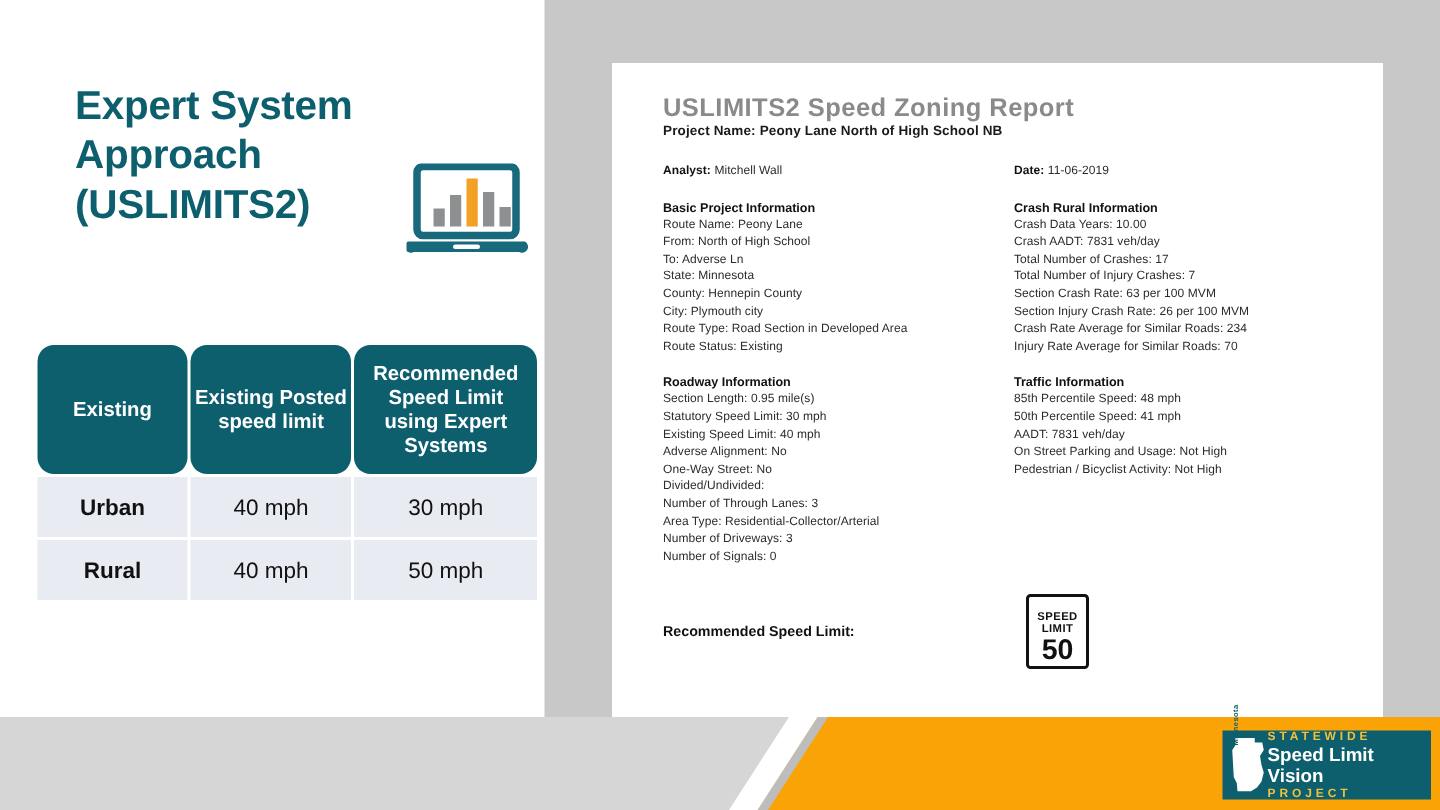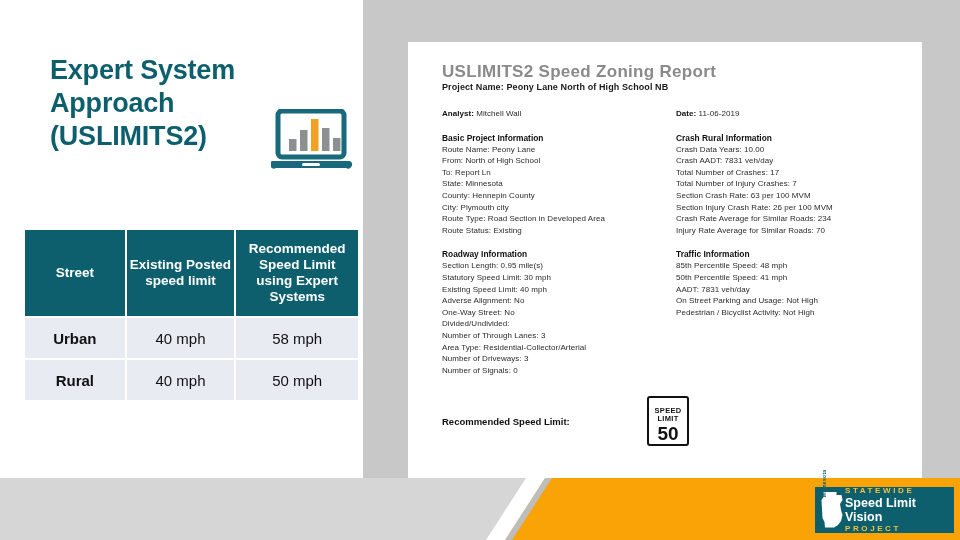--- a/index.html
+++ b/index.html
@@ -35,21 +35,21 @@
     letter-spacing:-0.2px;
   }
 
   
   .laptop{position:absolute;left:271px;top:109px;width:88px;height:64px;}
 
   
   .tbl{position:absolute;left:23px;top:228px;width:337px;border-collapse:separate;border-spacing:2px;}
   .tbl th{
     background:#0d5f6e;color:#ffffff;font-size:13.5px;font-weight:bold;
-    line-height:16px;text-align:center;vertical-align:middle;padding:4px 2px;height:78px;
+    line-height:16px;text-align:center;vertical-align:middle;padding:4px 2px;height:78px;border-radius:11px;
   }
   .tbl td{
     background:#e9ebf3;color:#111111;font-size:15px;text-align:center;
     height:36px;padding:2px;
   }
   .tbl td.ctx{font-weight:bold;}
   .tbl .c1{width:99px;} .tbl .c2{width:107px;} .tbl .c3{width:119px;}
 
   
   .doc{position:absolute;left:408px;top:42px;width:514px;height:436px;background:#ffffff;}
@@ -57,21 +57,21 @@
   .doc-title{color:#8a8a8a;font-size:17px;font-weight:bold;letter-spacing:.3px;}
   .doc-proj{font-size:9px;font-weight:bold;color:#1a1a1a;letter-spacing:.1px;}
   .row2{display:flex;margin-top:14px;}
   .col-l{width:238px;}
   .col-r{width:238px;}
   .kv{font-size:8px;color:#2b2b2b;line-height:11.6px;letter-spacing:.05px;}
   .kv b{font-weight:bold;color:#111;}
   .sec-h{font-size:8.4px;font-weight:bold;color:#111;margin-bottom:1px;}
   .blk{margin-top:13px;}
   .rec-row{display:flex;align-items:center;margin-top:20px;}
-  .rec-label{font-size:9.5px;font-weight:bold;color:#111;width:205px;}
+  .rec-label{font-size:9.5px;font-weight:bold;color:#111;width:242px;}
   .sign{
     width:42px;height:50px;border:2px solid #111;border-radius:3px;background:#fff;
     display:flex;flex-direction:column;align-items:center;justify-content:flex-end;
     box-sizing:border-box;
   }
   .sign .s1{font-size:7.5px;font-weight:bold;line-height:8px;color:#111;letter-spacing:.3px;}
   .sign .s2{font-size:7.5px;font-weight:bold;line-height:8px;color:#111;letter-spacing:.3px;}
   .sign .s3{font-size:19px;font-weight:bold;line-height:20px;color:#111;margin-top:1px;}
 
   
@@ -112,39 +112,39 @@
       <rect x="62" y="29" width="7.5" height="13" fill="#8d8f91"></rect>
       <path d="M1 52 h78 a4 4 0 0 1 -4 7 H5 a4 4 0 0 1 -4 -7 z" fill="#18697c"></path>
       <rect x="31" y="54" width="18" height="3" rx="1.5" fill="#ffffff"></rect>
     </svg>
   </div>
 
   <table class="tbl">
     <thead>
       <tr>
         <th class="c1">
-          <div>Street</div>
+          <div>Existing</div>
         </th>
         <th class="c2">
           <div>Existing Posted</div>
           <div>speed limit</div>
         </th>
         <th class="c3">
           <div>Recommended</div>
           <div>Speed Limit</div>
           <div>using Expert</div>
           <div>Systems</div>
         </th>
       </tr>
     </thead>
     <tbody>
       <tr>
         <td class="ctx">Urban</td>
         <td>40 mph</td>
-        <td>58 mph</td>
+        <td>30 mph</td>
       </tr>
       <tr>
         <td class="ctx">Rural</td>
         <td>40 mph</td>
         <td>50 mph</td>
       </tr>
     </tbody>
   </table>
 
   <div class="doc">
@@ -165,21 +165,21 @@
             <span>11-06-2019</span>
           </div>
         </div>
       </div>
 
       <div class="row2 blk">
         <div class="col-l">
           <div class="sec-h">Basic Project Information</div>
           <div class="kv">Route Name: Peony Lane</div>
           <div class="kv">From: North of High School</div>
-          <div class="kv">To: Report Ln</div>
+          <div class="kv">To: Adverse Ln</div>
           <div class="kv">State: Minnesota</div>
           <div class="kv">County: Hennepin County</div>
           <div class="kv">City: Plymouth city</div>
           <div class="kv">Route Type: Road Section in Developed Area</div>
           <div class="kv">Route Status: Existing</div>
         </div>
         <div class="col-r">
           <div class="sec-h">Crash Rural Information</div>
           <div class="kv">Crash Data Years: 10.00</div>
           <div class="kv">Crash AADT: 7831 veh/day</div>

